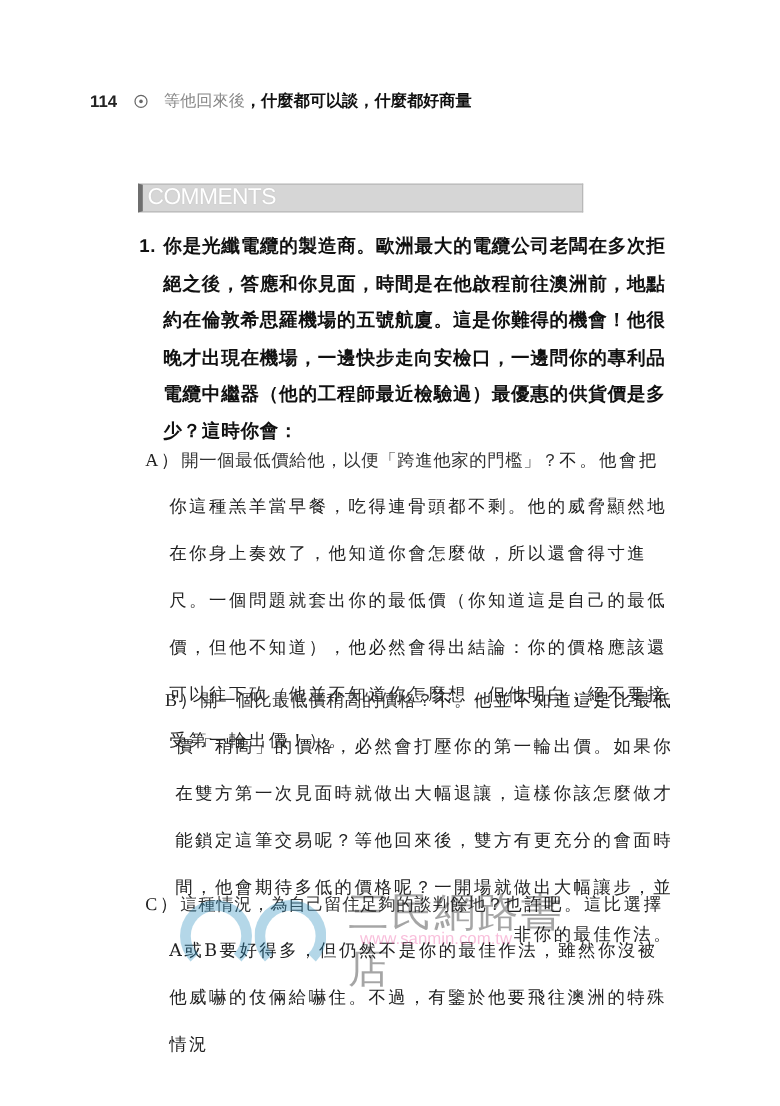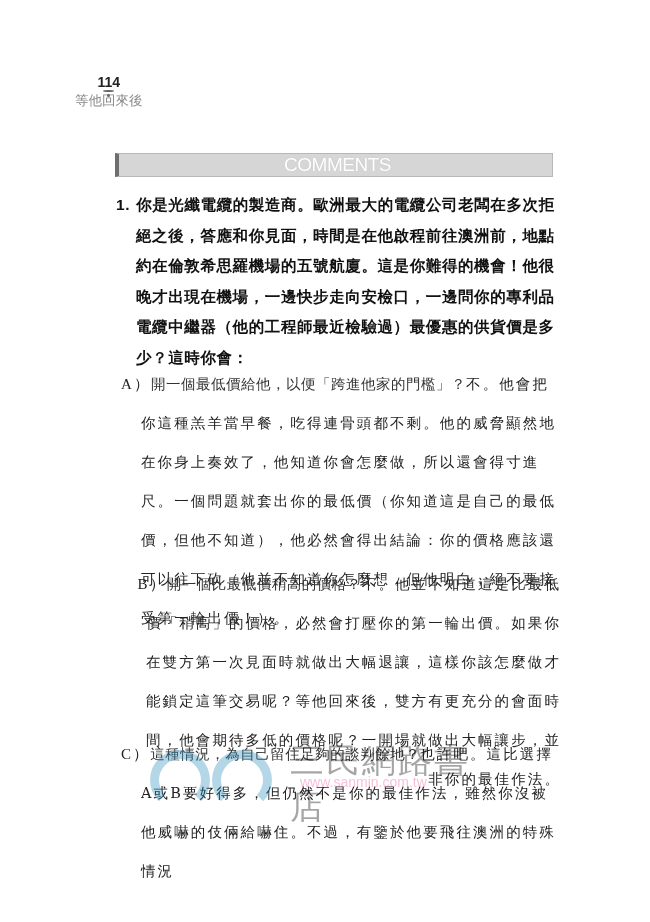--- a/index.html
+++ b/index.html
@@ -1,35 +1,35 @@
 <!DOCTYPE html>
 <html><head>
   <meta charset="utf-8">
   <style>
-    * { margin: 0; padding: 0; box-sizing: border-box; flex-direction: column; }
+    * { margin: 0; padding: 0; box-sizing: border-box; }
     html, body { width: 650px; height: 922px; background: #ffffff; overflow: hidden; }
     body { position: relative; font-family: "DejaVu Sans", sans-serif; color: #1a1a1a; }
 
     .running-head {
       position: absolute; left: 75px; top: 74px; height: 20px;
       display: flex; align-items: center; font-size: 13.5px;
     }
     .page-num { font-family: "Liberation Sans", sans-serif; font-weight: bold; font-size: 14px; color: #222; }
     .head-icon {
       display: inline-block; width: 11px; height: 11px; border: 1.3px solid #666; border-radius: 50%;
       margin-left: 14px; margin-right: 14px; position: relative;
     }
     .head-icon::after {
       content: ""; position: absolute; left: 3px; top: 3px; width: 3px; height: 3px; border-radius: 50%; background: #666;
     }
     .head-title-light { color: #888; }
     .head-title-bold { color: #111; font-weight: bold; }
 
     .comments-bar {
-      position: absolute; left: 115px; top: 153px; width: 438px; height: 24px;
+      position: absolute; left: 115px; top: 153px; width: 371px; height: 24px;
       background: #d6d6d6; border: 1px solid #b8b8b8; border-left: 4px solid #6e6e6e;
       display: flex; align-items: center; padding-left: 4px;
     }
     .comments-label {
       font-family: "Liberation Sans", sans-serif; font-size: 19px; color: #ffffff;
       letter-spacing: -0.5px; text-shadow: 0 0 1px #bbb;
     }
     .comments-q { margin-left: 10px; font-size: 15px; color: #444; }
     .comments-q b { color: #111; }
 
@@ -65,20 +65,21 @@
       position: absolute; left: 150px; top: 32px; font-family: "Liberation Sans", sans-serif; font-size: 14px; color: #ec4899;
     }
   </style>
 </head>
 <body>
 
 <div class="running-head">
   <span class="page-num">114</span>
   <span class="head-icon"></span>
   <span class="head-title-light">等他回來後</span>
+  <span class="head-title-bold">，什麼都可以談，什麼都好商量</span>
 </div>
 
 <div class="comments-bar">
   <span class="comments-label">COMMENTS</span>
 </div>
 
 <div class="question">
   <span class="q-num">1.</span>
   <span>你是光纖電纜的製造商。歐洲最大的電纜公司老闆在多次拒絕之後，答應和你見面，時間是在他啟程前往澳洲前，地點約在倫敦希思羅機場的五號航廈。這是你難得的機會！他很晚才出現在機場，一邊快步走向安檢口，一邊問你的專利品電纜中繼器（他的工程師最近檢驗過）最優惠的供貨價是多少？這時你會：</span>
 </div>

